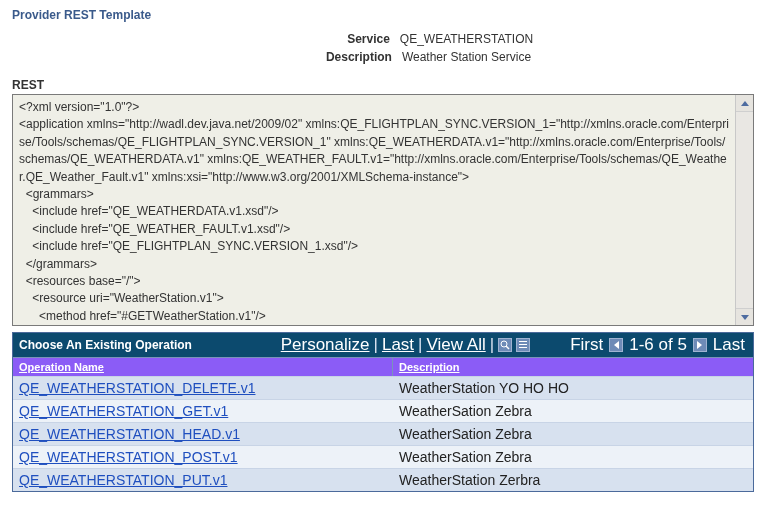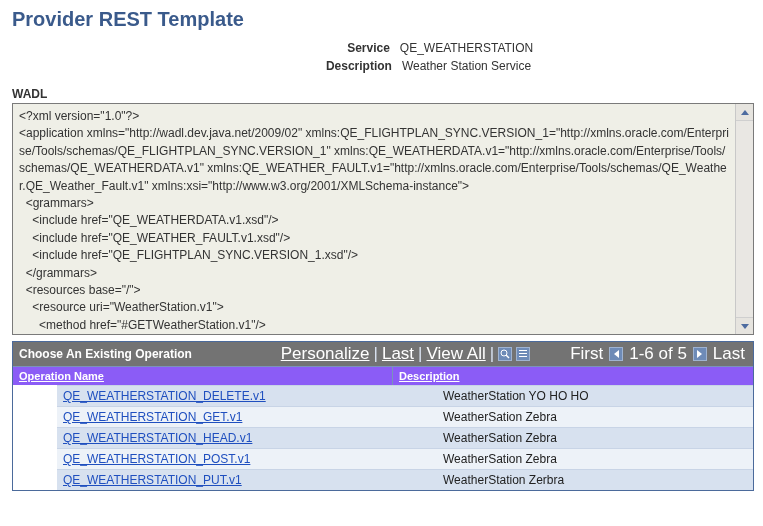--- a/index.html
+++ b/index.html
@@ -10,21 +10,21 @@
     color: #333;
     background: #fff;
     width: 763px;
   }
   .page {
     width: 763px;
     box-sizing: border-box;
     padding: 4px 4px 10px 4px;
   }
   .page-title {
-    font-size: 20px;
+    font-size: 12px;
     font-weight: bold;
     color: #3a5a8b;
     margin: 4px 0 10px 8px;
   }
   .field-row {
     display: flex;
     align-items: center;
     margin: 4px 0;
     justify-content: center;
   }
@@ -88,21 +88,21 @@
   .sb-arrow.down { border-top: 5px solid #4e6ca0; }
 
   
   .grid-wrap {
     margin: 6px 8px 0 8px;
     width: 742px;
     border: 1px solid #4b6a9b;
     box-sizing: border-box;
   }
   .grid-header {
-    background: #737373;
+    background: #0c4a6e;
     color: #fff;
     display: flex;
     align-items: center;
     justify-content: space-between;
     padding: 2px 6px;
     font-size: 12px;
     min-height: 20px;
   }
   .grid-title {
     font-weight: bold;
@@ -165,22 +165,21 @@
     font-weight: bold;
     padding: 3px 6px;
     cursor: pointer;
     box-sizing: border-box;
   }
   .col-op { width: 380px; border-right: 1px solid #7a93ba; }
   .col-desc { flex: 1; }
 
   .data-row {
     display: flex;
-    font-size: 12px;
-    margin-left: 44px;
+    font-size: 14px;
   }
   .data-row:nth-child(odd) { background: #d7e1ef; }
   .data-row:nth-child(even) { background: #edf2f8; }
   .cell {
     padding: 3px 6px;
     box-sizing: border-box;
     border-top: 1px solid #c8d4e6;
   }
   .cell.op { width: 380px; }
   .cell.op a { color: #1f4fbf; text-decoration: underline; cursor: pointer; }
@@ -195,21 +194,21 @@
 
   <div class="field-row">
     <div class="field-label">Service</div>
     <div class="field-value">QE_WEATHERSTATION</div>
   </div>
   <div class="field-row">
     <div class="field-label">Description</div>
     <div class="field-value">Weather Station Service</div>
   </div>
 
-  <div class="section-label">WADL</div>
+  <div class="section-label">REST</div>
   <div class="wadl-box">
     <div class="wadl-text">&lt;?xml version="1.0"?&gt;
 &lt;application xmlns="http://wadl.dev.java.net/2009/02" xmlns:QE_FLIGHTPLAN_SYNC.VERSION_1="http://xmlns.oracle.com/Enterprise/Tools/schemas/QE_FLIGHTPLAN_SYNC.VERSION_1" xmlns:QE_WEATHERDATA.v1="http://xmlns.oracle.com/Enterprise/Tools/schemas/QE_WEATHERDATA.v1" xmlns:QE_WEATHER_FAULT.v1="http://xmlns.oracle.com/Enterprise/Tools/schemas/QE_Weather.QE_Weather_Fault.v1" xmlns:xsi="http://www.w3.org/2001/XMLSchema-instance"&gt;
   &lt;grammars&gt;
     &lt;include href="QE_WEATHERDATA.v1.xsd"/&gt;
     &lt;include href="QE_WEATHER_FAULT.v1.xsd"/&gt;
     &lt;include href="QE_FLIGHTPLAN_SYNC.VERSION_1.xsd"/&gt;
   &lt;/grammars&gt;
   &lt;resources base="/"&gt;
     &lt;resource uri="WeatherStation.v1"&gt;

